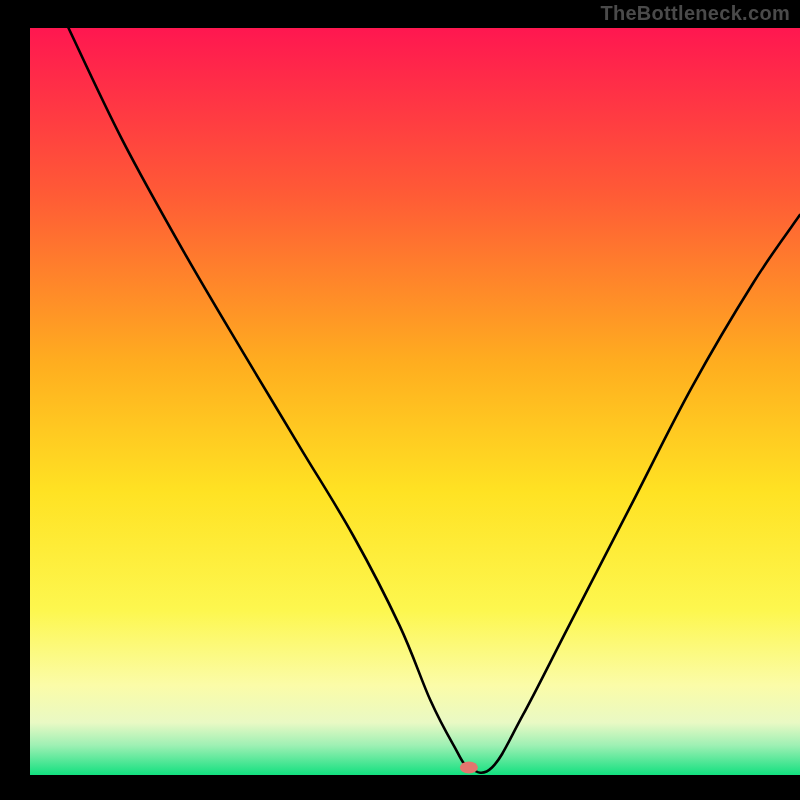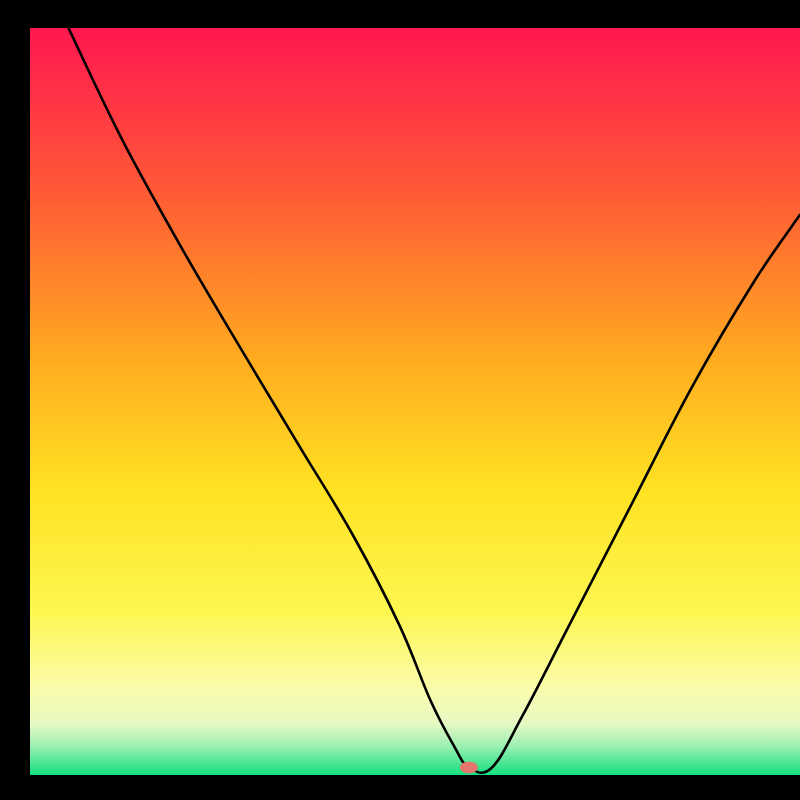--- a/index.html
+++ b/index.html
@@ -31,20 +31,21 @@
     position: absolute;
     top: 0;
     left: 0;
   }
 </style>
 </head>
 <body>
 
 <div class="frame">
 
+  <div class="watermark">TheBottleneck.com</div>
 
   <svg id="plot" width="800" height="800" viewBox="0 0 800 800">
     <defs>
       <linearGradient id="bg-grad" x1="0" y1="0" x2="0" y2="1">
         <stop id="g0" offset="0%" stop-color="#ff1750"></stop>
         <stop id="g1" offset="22%" stop-color="#ff5a36"></stop>
         <stop id="g2" offset="45%" stop-color="#ffae1f"></stop>
         <stop id="g3" offset="62%" stop-color="#ffe223"></stop>
         <stop id="g4" offset="78%" stop-color="#fdf74f"></stop>
         <stop id="g5" offset="88%" stop-color="#fbfca8"></stop>

